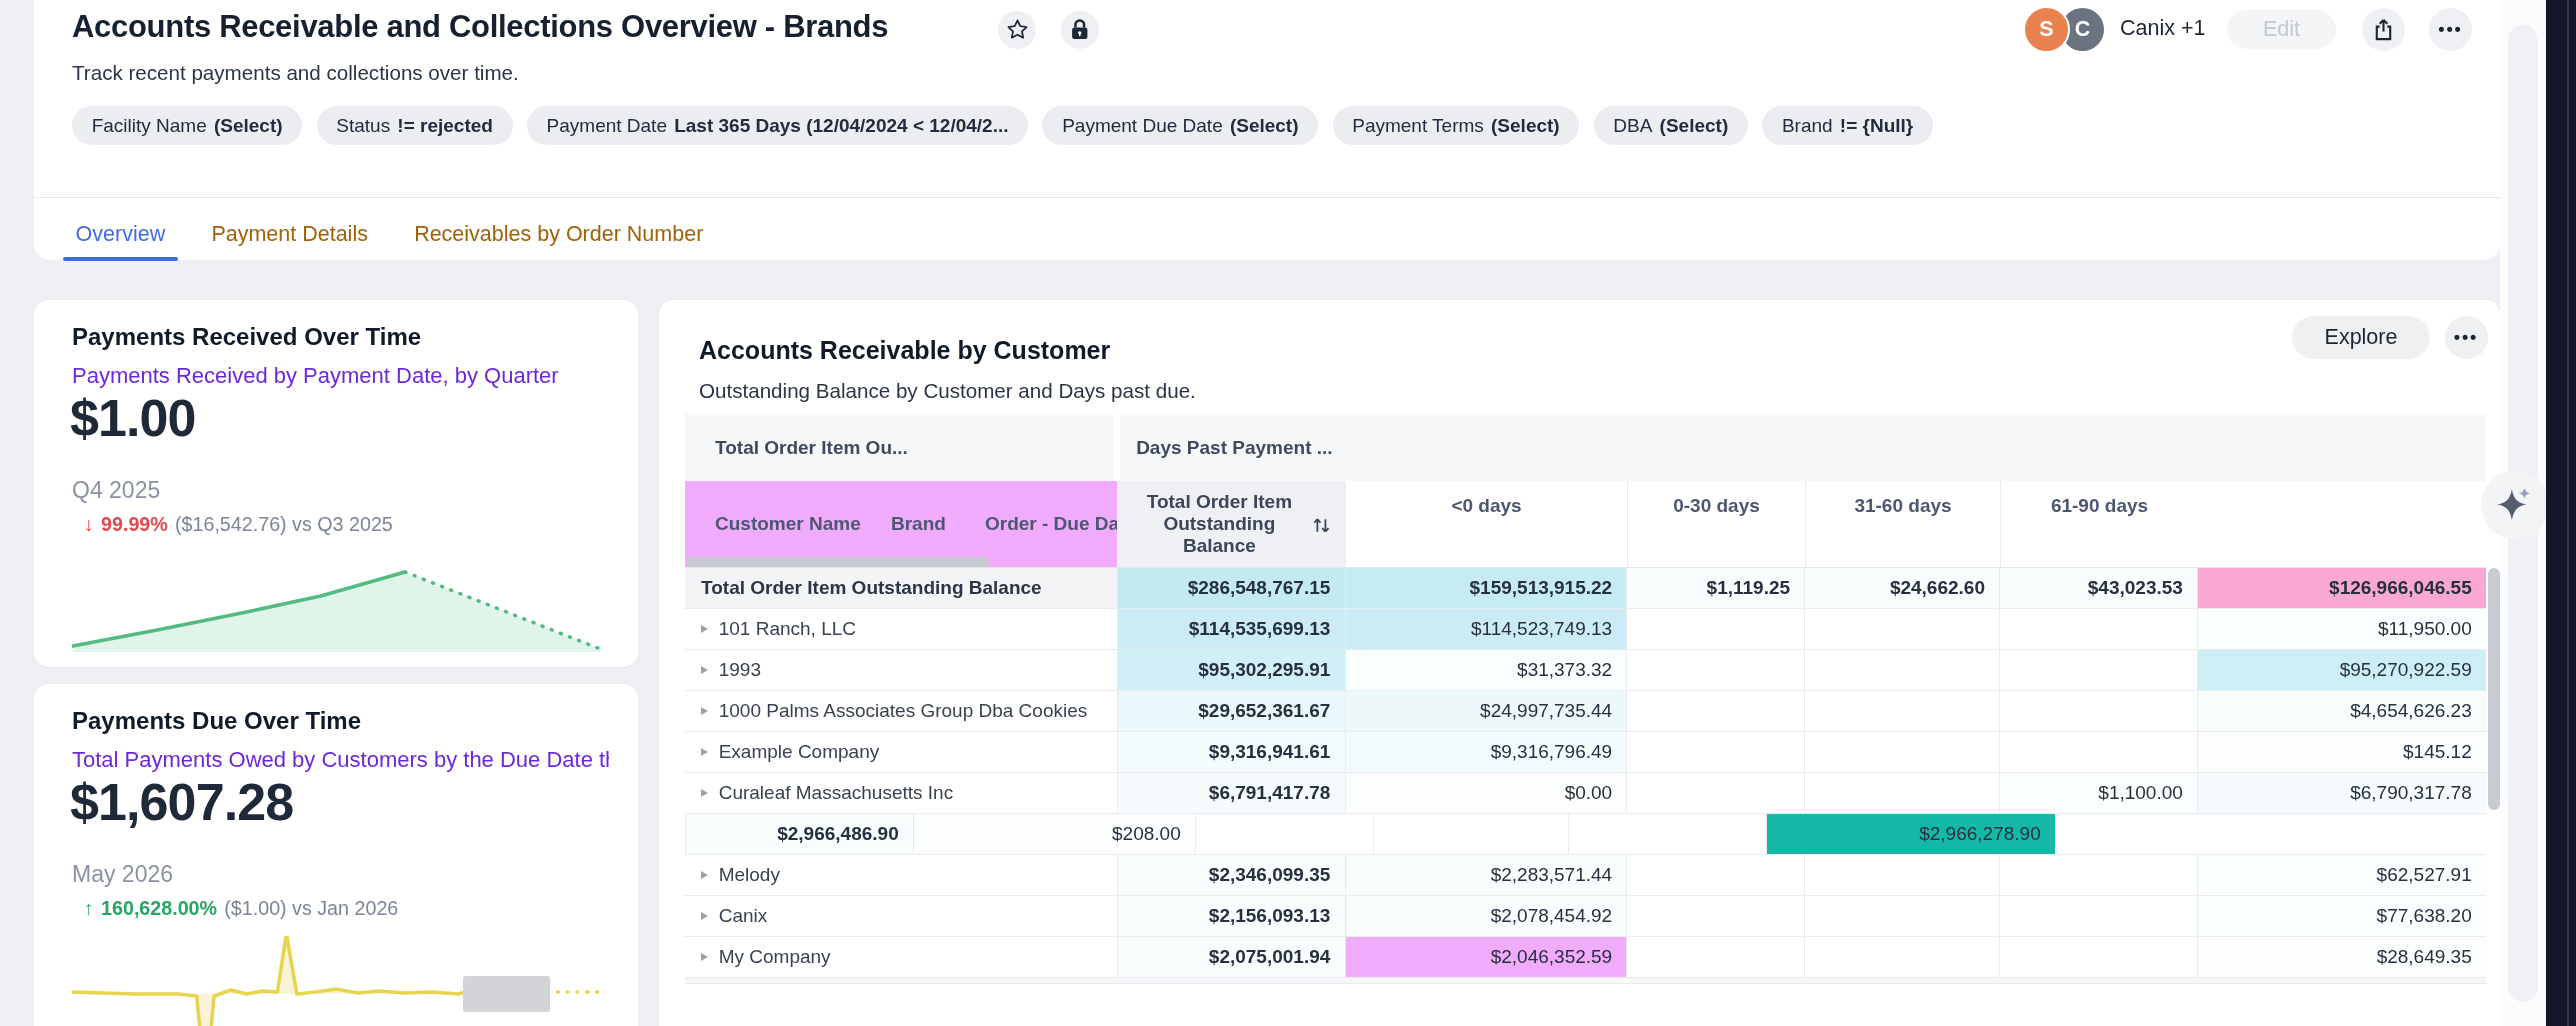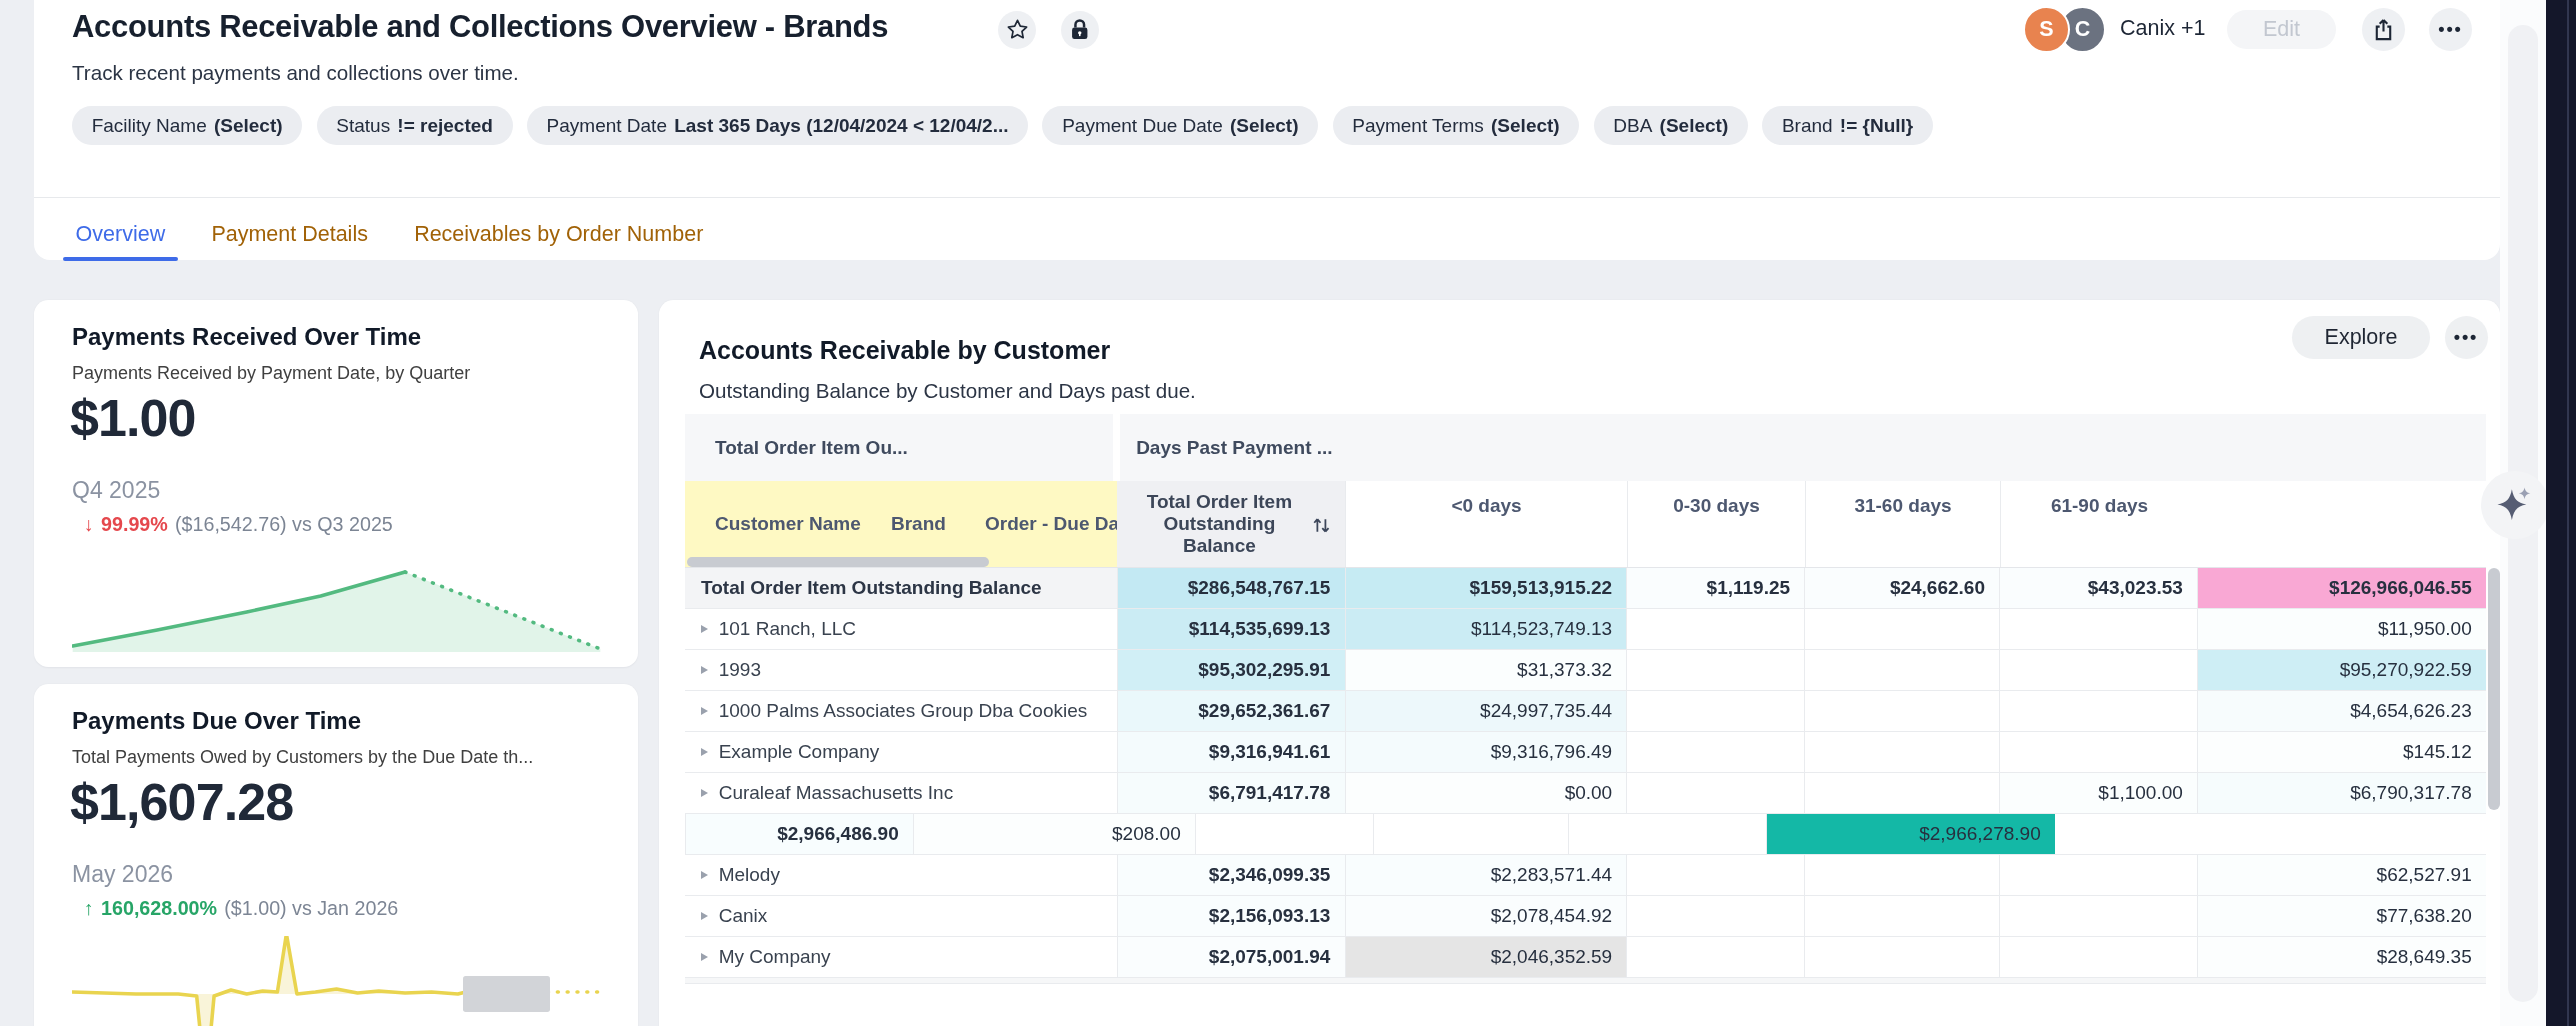--- a/index.html
+++ b/index.html
@@ -23,41 +23,41 @@
   
   .avatar { position:absolute; width:47px; height:47px; border-radius:50%; color:#fff; font-size:21.5px; font-weight:700; display:flex; align-items:center; justify-content:center; border:2.7px solid #fff; cursor:pointer; }
   .collab-label { position:absolute; font-size:21.5px; color:#1d2635; top:16px; }
   .edit-btn { position:absolute; top:9.8px; width:109px; height:39px; border-radius:19.7px; background:#f4f5f7; color:#c2c7d0; font-size:21.5px; display:flex; align-items:center; justify-content:center; cursor:pointer; }
   .round-btn { position:absolute; top:8px; width:43px; height:43px; border-radius:50%; background:#eef0f3; display:flex; align-items:center; justify-content:center; cursor:pointer; }
   .dots { font-size:18px; letter-spacing:1.8px; color:#1d2635; font-weight:700; }
 
   
   .card { position:absolute; background:#fff; border-radius:14.3px; box-shadow:0 0.9px 1.8px rgba(16,24,40,.05); }
   .kpi-title { position:absolute; left:38px; top:23px; font-size:24px; font-weight:700; color:#111a28; }
-  .kpi-subtitle { position:absolute; left:38px; top:63px; font-size:18px; color:#404040; white-space:nowrap; overflow:hidden; max-width:537px; }
+  .kpi-subtitle { position:absolute; left:38px; top:63px; font-size:22px; color:#6d28d9; white-space:nowrap; overflow:hidden; max-width:537px; }
   .kpi-value { position:absolute; left:36px; top:88px; font-size:52px; font-weight:700; color:#202938; letter-spacing:-0.9px; }
   .kpi-period { position:absolute; left:38px; top:177px; font-size:23px; color:#8b93a2; }
   .kpi-delta { position:absolute; left:50px; top:213px; font-size:19.7px; display:flex; gap:7.2px; align-items:baseline; }
   .kpi-delta .arrow,.kpi-delta .pct { font-weight:700; }
   .kpi-delta .detail { color:#7c8594; }
   .spark { position:absolute; left:38px; top:252px; width:529px; height:100px; }
   .spark svg { position:absolute; inset:0; overflow:hidden; }
   .spark-overlay { position:absolute; background:#d2d4d8; border-radius:2.7px; }
 
   
   .tc-title { position:absolute; left:40px; top:36px; font-size:25px; font-weight:700; color:#111a28; }
   .tc-subtitle { position:absolute; left:40px; top:79px; font-size:20.6px; color:#2c3545; }
   .explore-btn { position:absolute; right:70px; top:16px; width:138px; height:43px; border-radius:21.5px; background:#eef0f2; font-size:21.5px; color:#1f2633; display:flex; align-items:center; justify-content:center; cursor:pointer; }
   .tc-more { position:absolute; right:12.5px; top:16px; width:43px; height:43px; border-radius:50%; background:#eef0f2; display:flex; align-items:center; justify-content:center; cursor:pointer; }
 
   .ar-table { position:absolute; left:26px; top:114px; width:1801px; }
   .t-group { display:flex; height:67px; }
   .t-group .seg { background:#f6f7f9; font-size:19px; font-weight:600; color:#3f4a5e; display:flex; align-items:center; }
   .t-sub { display:flex; height:87px; border-bottom:0.9px solid #e4e6ea; }
-  .t-sub .frozen { width:432px; background:#fef9c3; display:flex; align-items:center; font-size:19px; font-weight:600; color:#4d5870;justify-content:center; }
+  .t-sub .frozen { width:432px; background:#f0abfc; display:flex; align-items:center; font-size:19px; font-weight:600; color:#4d5870;justify-content:center; }
   .t-sub .frozen span { overflow:hidden; white-space:nowrap; }
   .balance-head { width:228px; background:#eff0f3; display:flex; align-items:center; justify-content:center; font-size:19px; font-weight:600; color:#3c4658; text-align:center; gap:3.6px; cursor:pointer; }
   .day-head { background:#fff; border-left:0.9px solid #e9ebee; font-size:19px; color:#4d5870; font-weight:600; text-align:center; padding-top:14.3px; }
   .t-row { display:flex; height:41px; border-bottom:0.9px solid #e9ebee; cursor:pointer; }
   .t-row .name-cell { width:432px; display:flex; align-items:center; font-size:19px; color:#39424f; background:#fff; overflow:hidden; white-space:nowrap; }
   .t-row .val { border-left:0.9px solid #e9ebee; font-size:19px; color:#27303f; text-align:right; line-height:40px; padding-right:14.3px; white-space:nowrap; }
   .t-row.total .name-cell { background:#f3f4f6; font-weight:700; color:#2c3545; padding-left:16px; }
   .t-row.total .val { font-weight:700; }
   .t-row .val.boldcol { font-weight:700; }
   .tri { width:0; height:0; border-left:7.2px solid #9aa1ad; border-top:4.5px solid transparent; border-bottom:4.5px solid transparent; margin:0 10.7px 0 16px; flex:none; }
@@ -292,21 +292,21 @@
         <div class="val boldcol" style="width:228px; background:rgb(249,253,254);">$2,156,093.13</div>
         <div class="val " style="width:282px; background:rgb(250,253,254);">$2,078,454.92</div>
         <div class="val " style="width:178px; background:#ffffff;"></div>
         <div class="val " style="width:195px; background:#ffffff;"></div>
         <div class="val " style="width:198px; background:#ffffff;"></div>
         <div class="val " style="width:289px; background:rgb(251,254,254);">$77,638.20</div>
       </div>
       <div class="t-row ">
         <div class="name-cell"><span class="tri"></span>My Company</div>
         <div class="val boldcol" style="width:228px; background:rgb(250,253,254);">$2,075,001.94</div>
-        <div class="val " style="width:282px; background:#e5e5e5;padding-left:32px;">$2,046,352.59</div>
+        <div class="val " style="width:282px; background:#f0abfc;padding-left:32px;">$2,046,352.59</div>
         <div class="val " style="width:178px; background:#ffffff;"></div>
         <div class="val " style="width:195px; background:#ffffff;"></div>
         <div class="val " style="width:198px; background:#ffffff;"></div>
         <div class="val " style="width:289px; background:rgb(252,254,254);">$28,649.35</div>
       </div>
       <div class="partial-row"></div>
     </div>
   <div class="hscroll-thumb"></div>
   <div class="vscroll-thumb"></div>
 </div>

